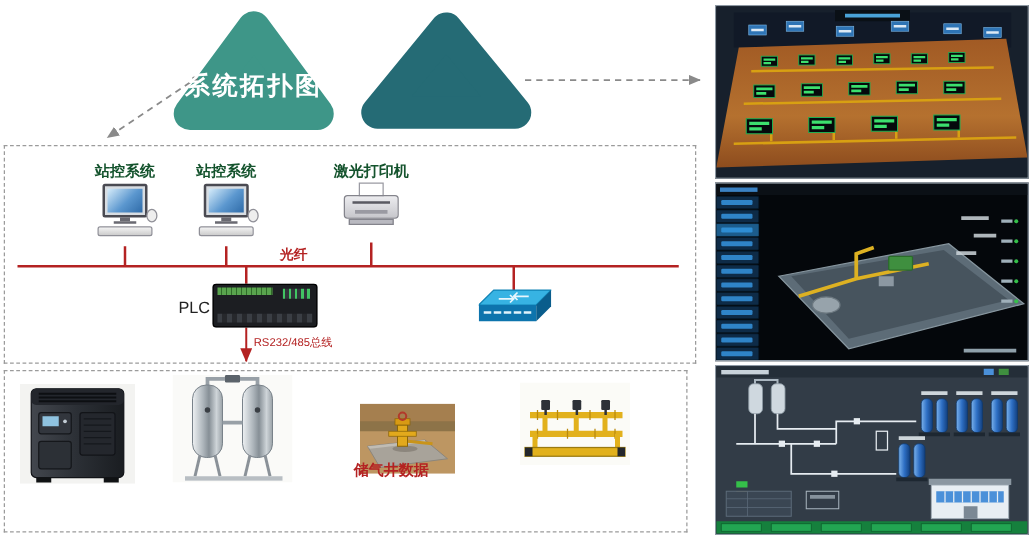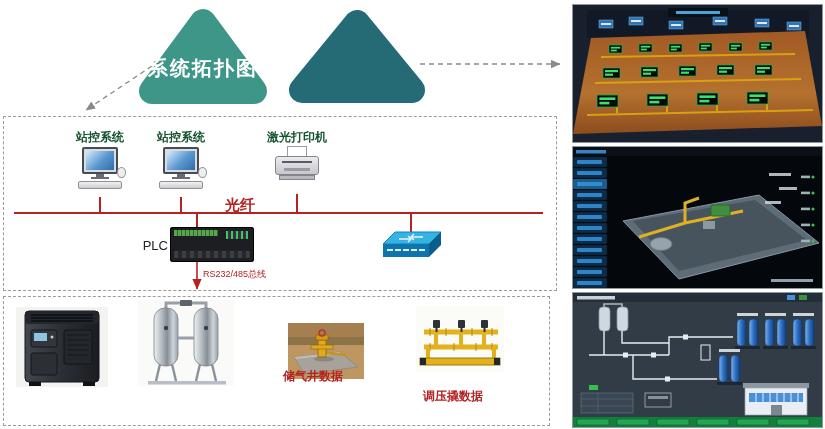--- a/index.html
+++ b/index.html
@@ -2,21 +2,21 @@
 <html><head>
 <meta charset="utf-8">
 <style>
   html,body{margin:0;padding:0;background:#ffffff;}
   body{font-family:"Liberation Sans","DejaVu Sans",sans-serif;}
   #stage{position:relative;width:825px;height:429px;background:#fff;overflow:hidden;}
   .dashed-box{position:absolute;border:1px dashed #9b9b9b;z-index:1;}
   .overlay{position:absolute;left:0;top:0;z-index:2;pointer-events:none;}
   .banner-label{position:absolute;z-index:4;color:#ffffff;font-weight:bold;font-size:20px;letter-spacing:2px;text-align:left;}
   .dev-label{position:absolute;z-index:4;font-size:12px;color:#14532d;text-align:center;font-weight:600;}
-  .red-small{position:absolute;z-index:4;font-size:15px;color:#b42222;text-align:right;font-weight:600;}
+  .red-small{position:absolute;z-index:4;font-size:11px;color:#b42222;text-align:center;font-weight:600;}
   .bus-label{position:absolute;z-index:4;font-size:9px;color:#b42222;text-align:left;}
   .plc-text{position:absolute;z-index:4;font-size:13px;color:#222;text-align:right;}
   .eq-label{position:absolute;z-index:4;font-size:12px;font-weight:bold;color:#b42222;text-align:center;}
   .illus{position:absolute;z-index:3;line-height:0;}
   .shot{position:absolute;z-index:1;border:1px solid #8d98a3;line-height:0;background:#10161e;}
   
   .computer{position:absolute;z-index:3;width:48px;height:50px;}
   .monitor{width:36px;height:27px;margin:0 auto;border:2px solid #4a4a52;border-radius:2px;background:#d8dde2;position:relative;box-sizing:border-box;}
   .monitor .screen{position:absolute;left:2px;top:2px;right:2px;bottom:2px;background:linear-gradient(135deg,#d6ecfa 0%,#5b97cf 55%,#2f6ba8 100%);}
   .stand{width:8px;height:3px;background:#6a6a72;margin:0 auto;}
@@ -246,21 +246,20 @@
           <line x1="45.5" y1="22" x2="45.5" y2="26"></line>
           <line x1="68.5" y1="22" x2="68.5" y2="26"></line>
         </g>
       <line x1="12" y1="41" x2="12" y2="52" stroke="#e2b11c" stroke-width="4"></line>
       <line x1="78" y1="41" x2="78" y2="52" stroke="#e2b11c" stroke-width="4"></line>
       <rect x="4" y="52" width="80" height="7" fill="#e2b11c" stroke="#9a7a10"></rect>
       <rect x="4" y="52" width="6" height="7" fill="#23262b"></rect>
       <rect x="78" y="52" width="6" height="7" fill="#23262b"></rect>
     </svg>
   </div>
-  <div class="eq-label" style="left:398px;top:388px;width:110px">调压撬数据</div>
 
   <div class="shot" style="left:572px;top:4px;width:249px;height:137px">
     <svg width="249" height="137" viewBox="0 0 249 137">
       <defs>
         <linearGradient id="flr" x1="0" y1="0" x2="0" y2="1">
           <stop offset="0" stop-color="#a15a24"></stop>
             <stop offset="0.6" stop-color="#b5712f"></stop>
             <stop offset="1" stop-color="#8d4c1e"></stop>
         </linearGradient>
         <g id="gp1">

